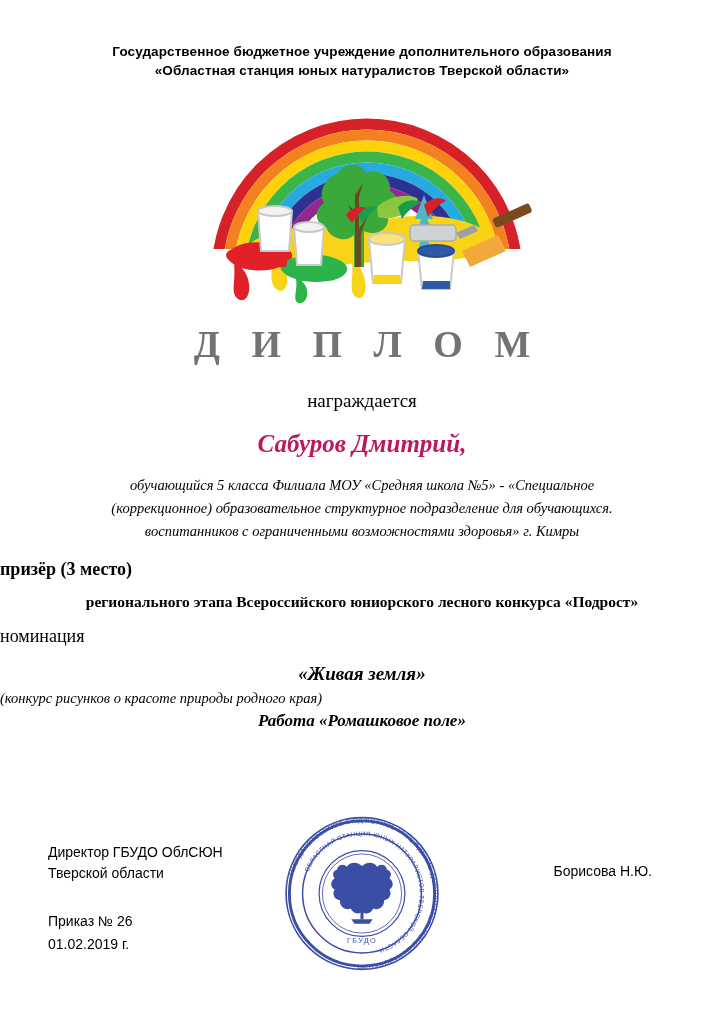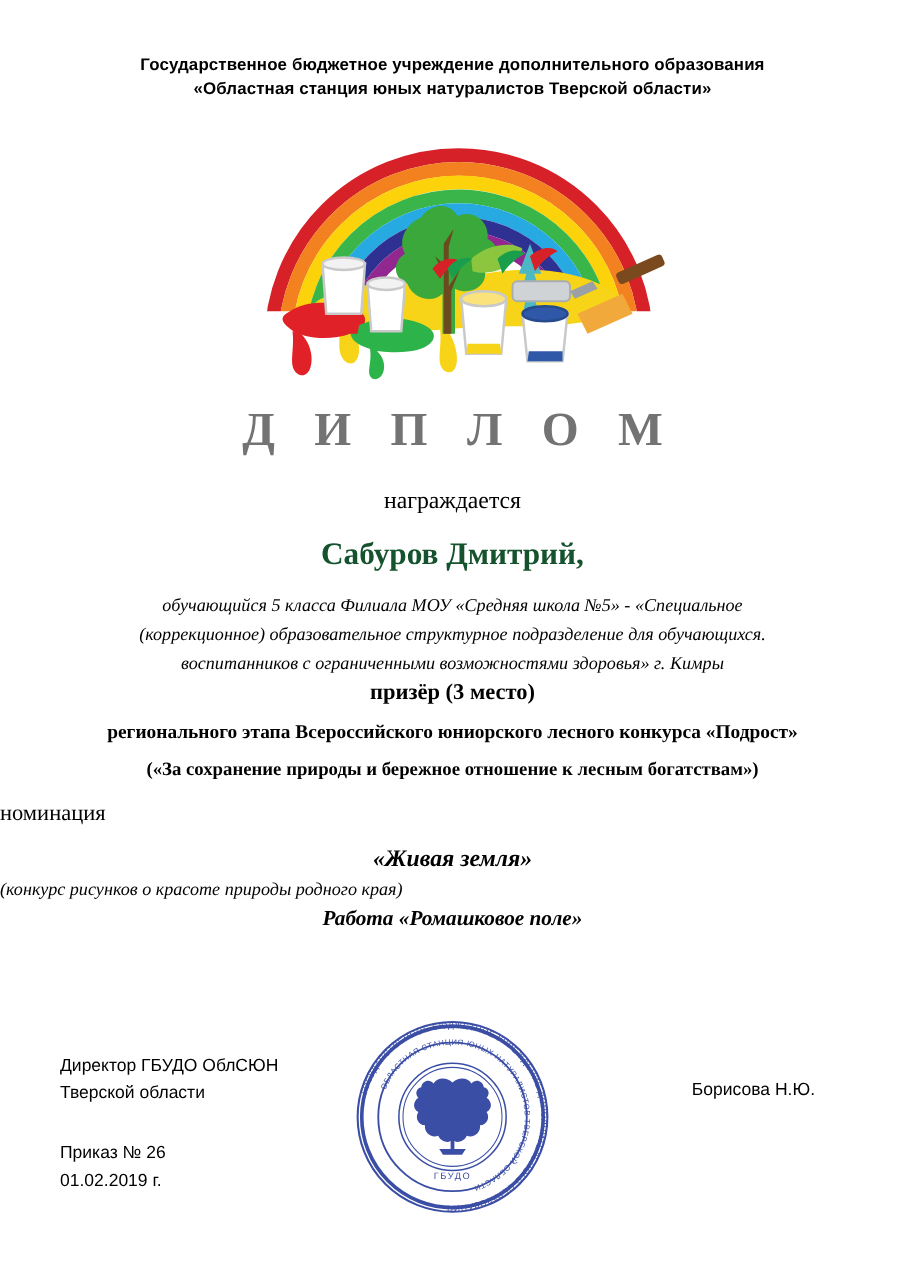--- a/index.html
+++ b/index.html
@@ -65,37 +65,37 @@
     margin-top: 24px;
     font-family: "Liberation Serif", serif;
     font-size: 19px;
   }
 
   .recipient {
     text-align: center;
     margin-top: 18px;
     font-family: "Liberation Serif", serif;
     font-weight: bold;
+    font-style: italic;
     font-size: 25px;
-    color: #14532d;
+    color: #be185d;
   }
 
   .desc {
     margin: 16px auto 0 auto;
     width: 600px;
     text-align: center;
     font-family: "Liberation Serif", serif;
     font-style: italic;
     font-size: 14.5px;
     line-height: 23px;
   }
 
   .place {
-    text-align: center;
-    margin-top: 0;
+    margin-top: 16px;
     font-family: "Liberation Serif", serif;
     font-weight: bold;
     font-size: 18px;
   }
 
   .stage {
     text-align: center;
     margin-top: 13px;
     font-family: "Liberation Serif", serif;
     font-weight: bold;
@@ -282,21 +282,20 @@
   <div class="desc">
     <div>обучающийся 5 класса Филиала МОУ «Средняя школа №5» - «Специальное</div>
     <div>(коррекционное) образовательное структурное подразделение для обучающихся.</div>
     <div>воспитанников с ограниченными возможностями здоровья» г. Кимры</div>
   </div>
 
   <div class="place">призёр (3 место)</div>
 
   <div class="stage">регионального этапа Всероссийского юниорского лесного конкурса «Подрост»</div>
 
-  <div class="subtitle-paren">(«За сохранение природы и бережное отношение к лесным богатствам»)</div>
 
   <div class="nomination-label">номинация</div>
 
   <div class="nomination-name">«Живая земля»</div>
 
   <div class="nomination-note">(конкурс рисунков о красоте природы родного края)</div>
 
   <div class="work-name">Работа «Ромашковое поле»</div>
 
   <div class="footer">

